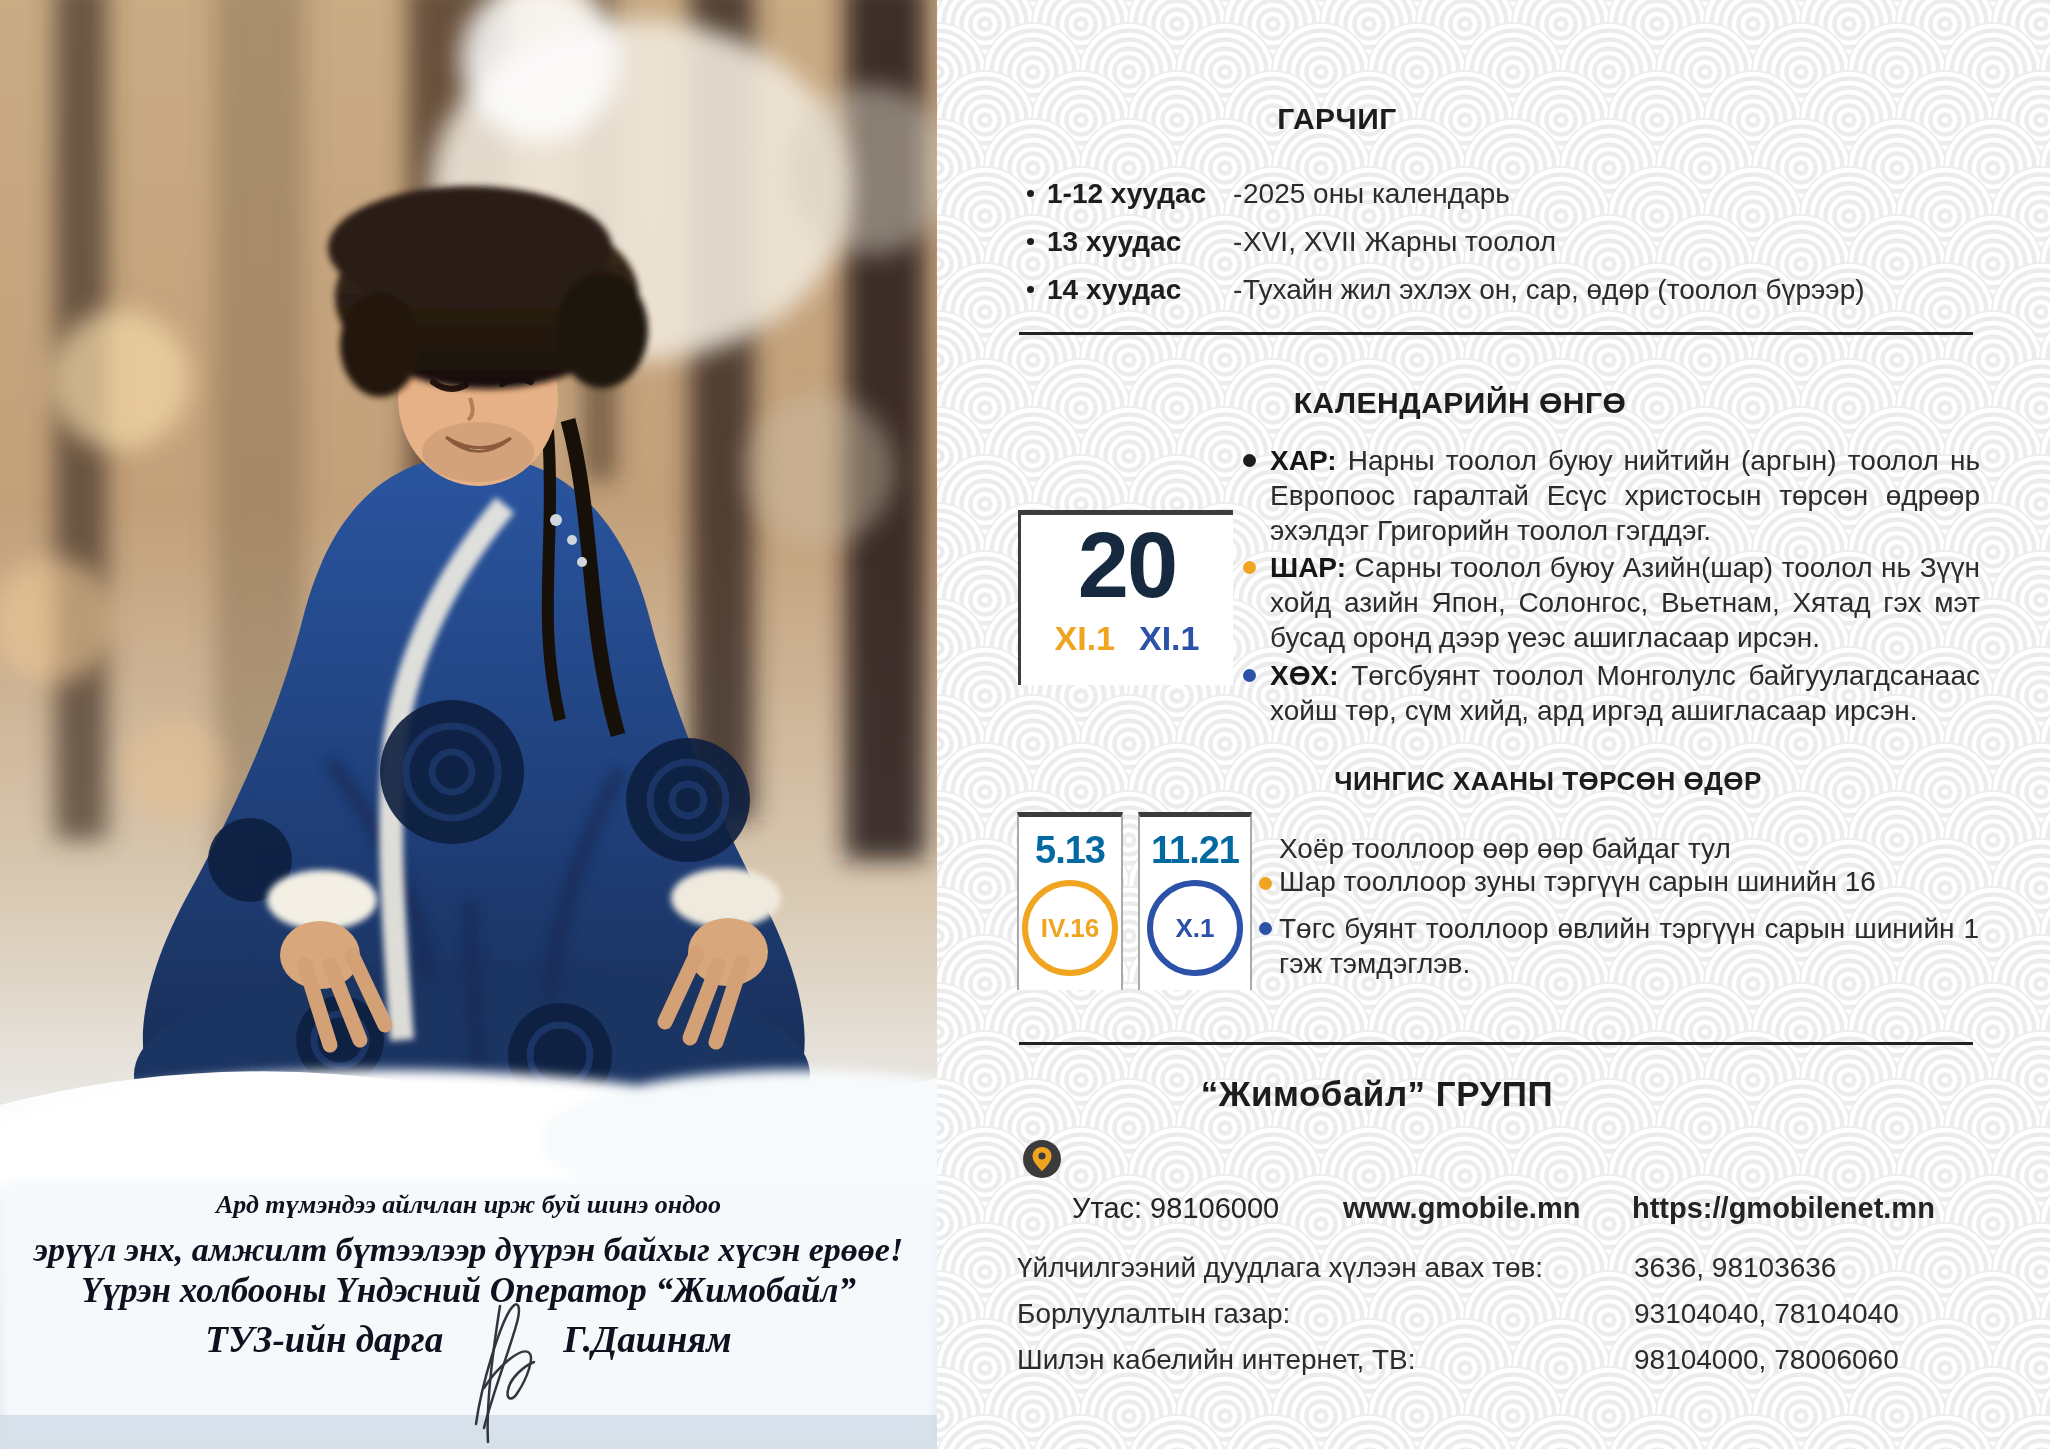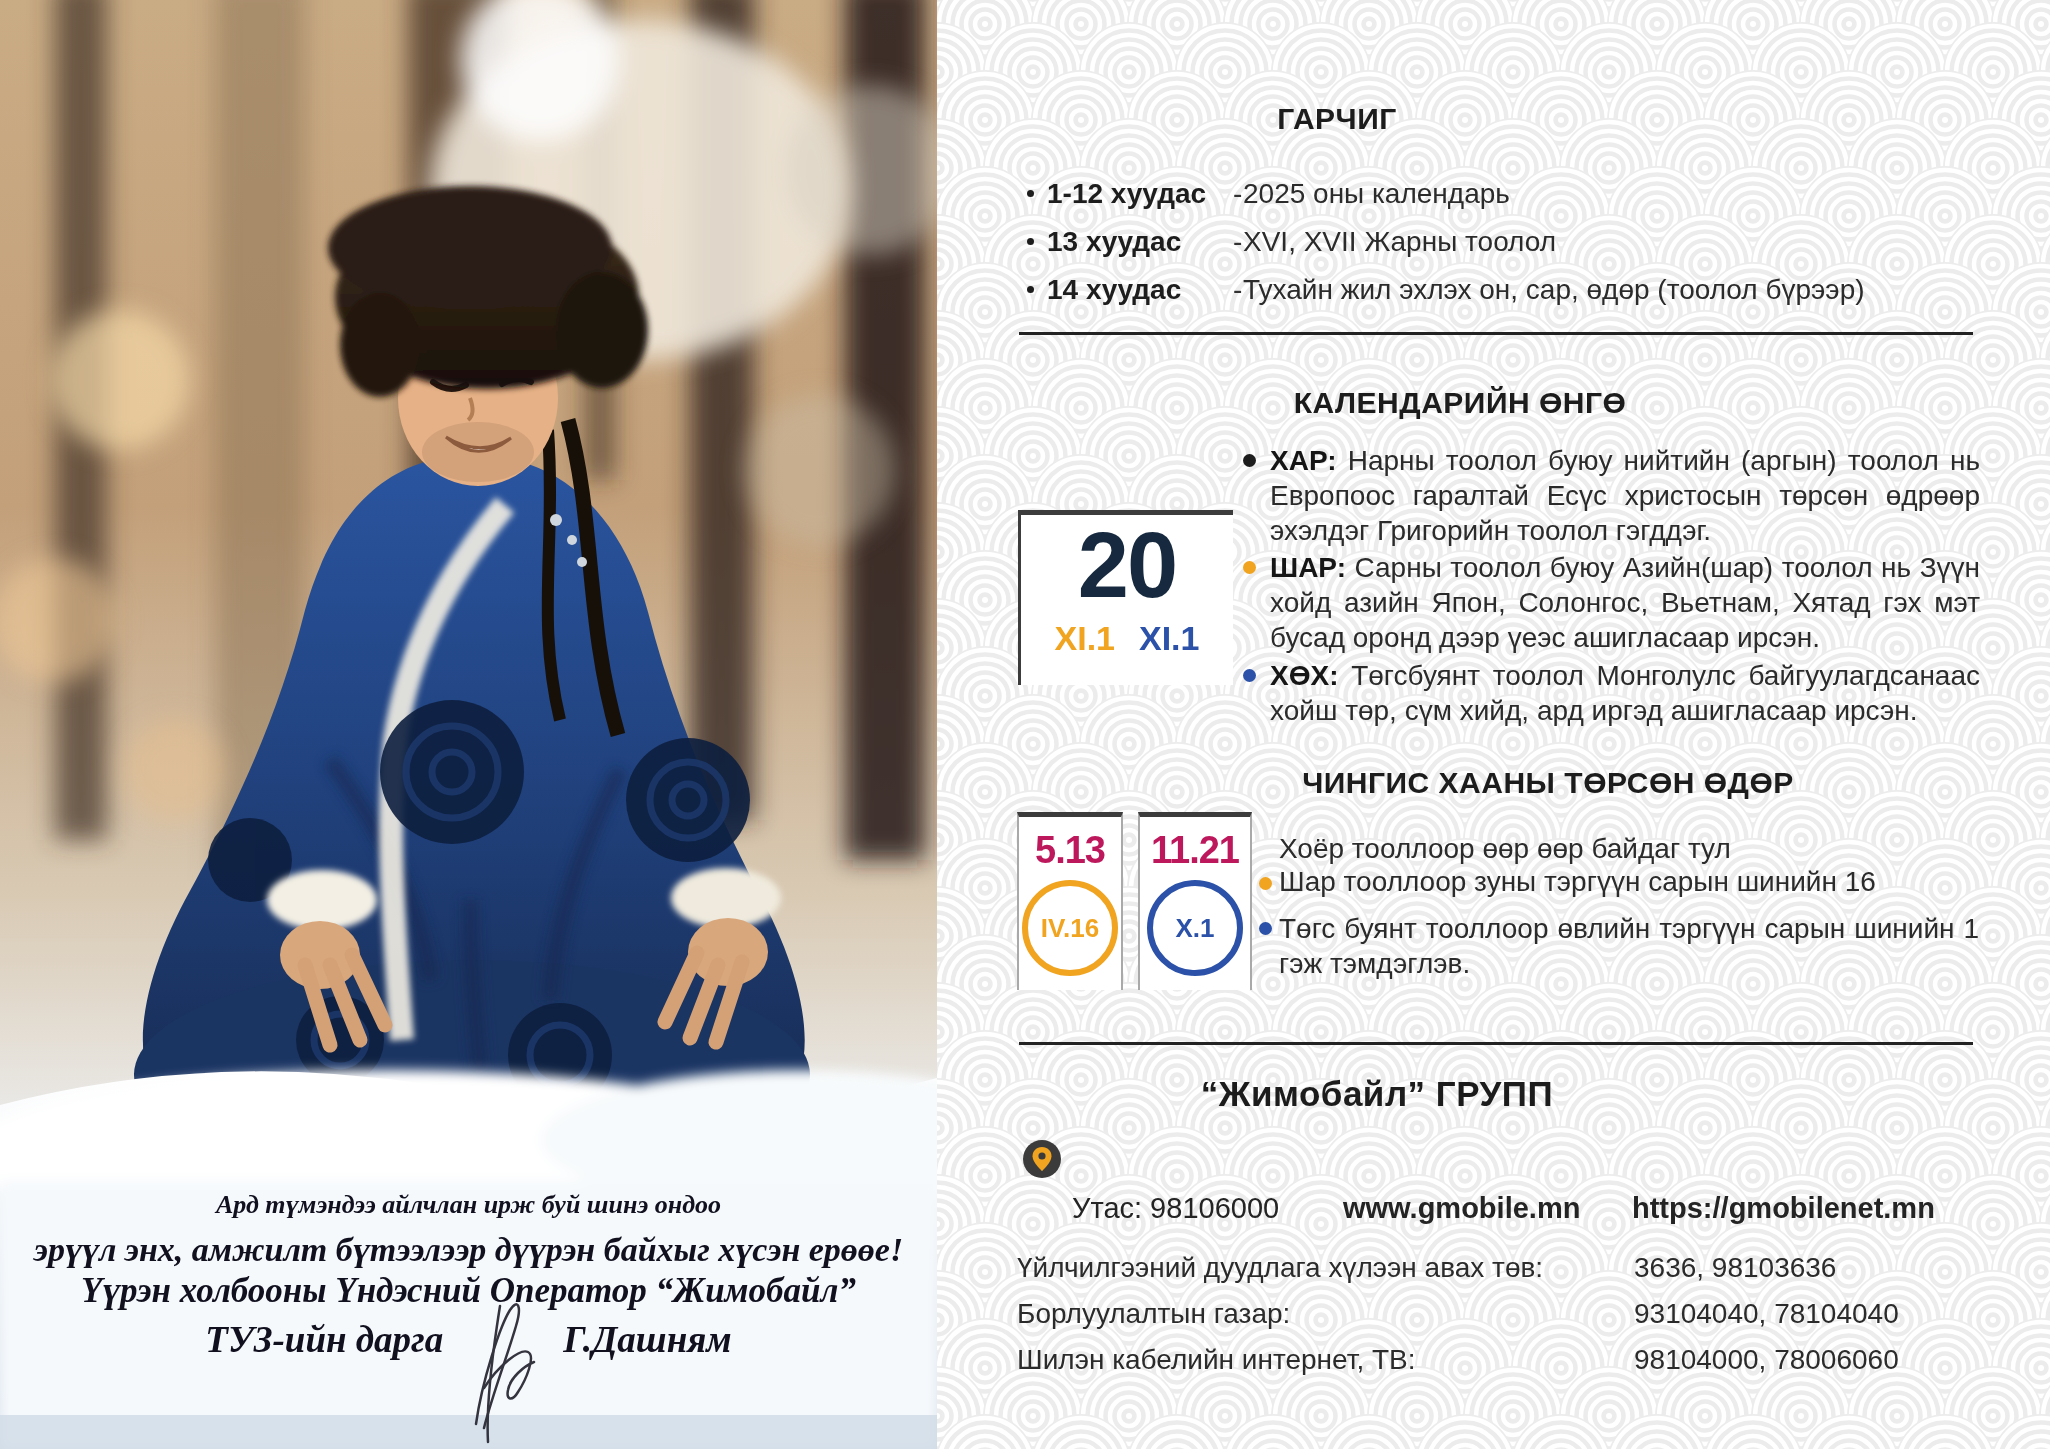--- a/index.html
+++ b/index.html
@@ -16,21 +16,21 @@
   .ol4{top:1318px;font-size:37px;}
   .sig-row{display:flex;justify-content:center;gap:120px;}
   .signature{position:absolute;left:448px;top:1296px;}
   
   .panel{position:absolute;left:937px;top:0;width:1113px;height:1449px;background:#ececec;overflow:hidden;}
   .panel .pattern{position:absolute;left:0;top:0;}
   .panel .content{position:absolute;left:0;top:0;width:1113px;height:1449px;}
   .hd{position:absolute;text-align:center;font-weight:800;color:#1c1c1c;letter-spacing:.5px;}
   .hd-toc{left:120px;width:560px;top:102px;font-size:30px;}
   .hd-colors{left:243px;width:560px;top:386px;font-size:30px;}
-  .hd-chinggis{left:331px;width:560px;top:766px;font-size:30px;}
+  .hd-chinggis{left:331px;width:560px;top:766px;font-size:26px;}
   .hd-company{left:160px;width:560px;top:1074px;font-size:35px;}
   .divider{position:absolute;left:82px;width:954px;height:3px;background:#232323;}
   .div1{top:332px;} .div2{top:1042px;}
   
   .toc-row{position:absolute;left:0;width:1100px;font-size:28px;}
   .toc-row .dot{position:absolute;left:90px;top:12px;width:7px;height:7px;border-radius:50%;background:#1d1d1d;}
   .toc-row .lbl{position:absolute;left:110px;font-weight:700;color:#1d1d1d;}
   .toc-row .dash{position:absolute;left:296px;color:#333;}
   .toc-row .desc{position:absolute;left:306px;color:#2b2b2b;}
   
@@ -41,21 +41,21 @@
   .card20{position:absolute;left:81px;top:510px;width:212px;height:170px;background:#fff;
           border-top:5px solid #3c3c3c;border-left:3px solid #3c3c3c;text-align:center;}
   .card20 .big{font-size:92px;font-weight:700;color:#16293e;line-height:100px;letter-spacing:-2px;}
   .card20 .lunar{display:flex;justify-content:center;gap:24px;font-size:34px;font-weight:800;margin-top:4px;}
   
   .ch-line{position:absolute;left:342px;font-size:28px;color:#2b2b2b;}
   .ch-just{width:700px;line-height:35px;text-align:justify;}
   
   .dcard{position:absolute;top:812px;height:173px;background:#fff;border-top:5px solid #3c3c3c;
          border-left:2px solid #a9a9a9;border-right:2px solid #a9a9a9;text-align:center;}
-  .dcard .num{font-size:38px;font-weight:800;color:#be185d;margin-top:12px;letter-spacing:-1px;}
+  .dcard .num{font-size:38px;font-weight:800;color:#0369a1;margin-top:12px;letter-spacing:-1px;}
   .dcard .circ{width:84px;height:84px;border-radius:50%;margin:8px auto 0;
                display:flex;align-items:center;justify-content:center;font-size:26px;font-weight:800;}
   
   .addr-icon{position:absolute;left:86px;top:1140px;width:38px;height:38px;border-radius:50%;background:#3b3b3b;
              display:flex;align-items:center;justify-content:center;}
   .txt{position:absolute;font-size:29px;color:#242424;}
   .svc-label{position:absolute;left:80px;font-size:28px;color:#2b2b2b;}
   .svc-value{position:absolute;left:697px;font-size:28px;color:#2b2b2b;}
 </style>
 </head>

